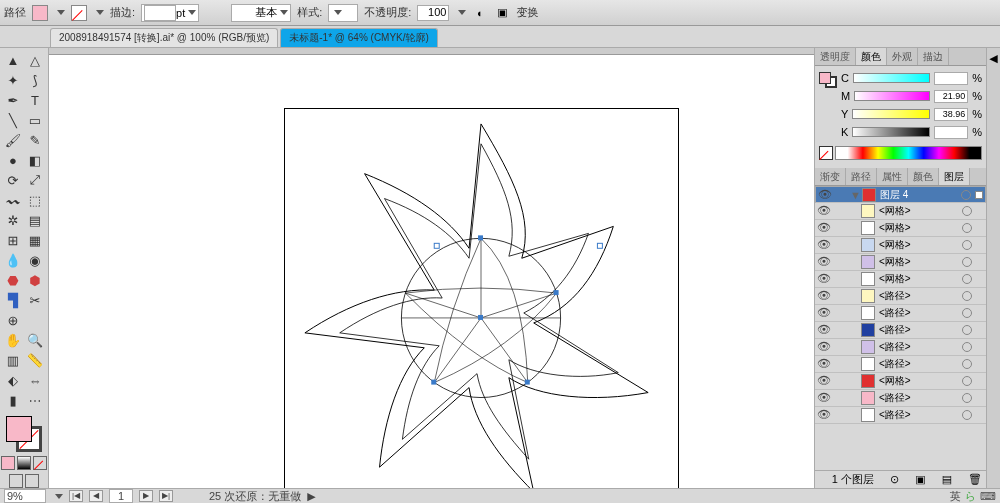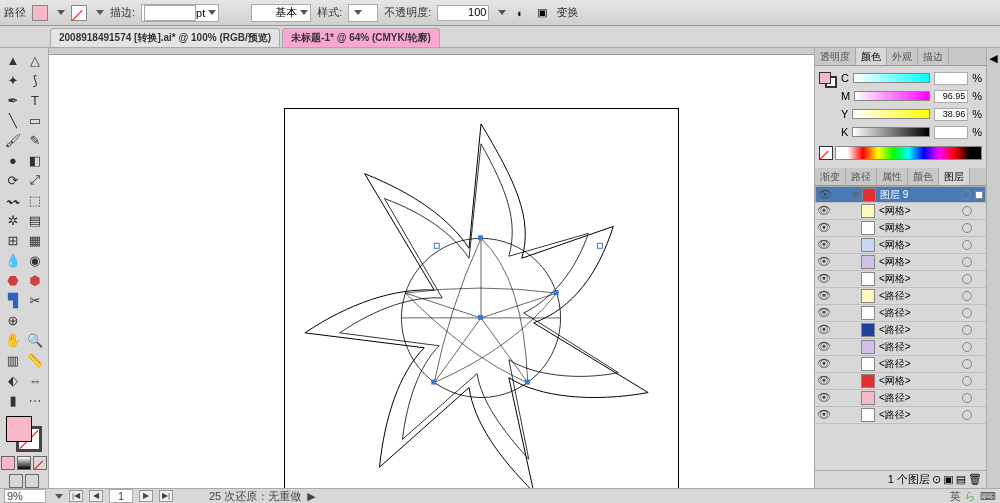--- a/index.html
+++ b/index.html
@@ -3,28 +3,28 @@
 <meta charset="utf-8">
 <style>
 *{margin:0;padding:0;box-sizing:border-box;font-family:"Microsoft YaHei",SimSun,sans-serif;font-size:11px;}
 body{background:#e0e0e0;width:1000px;height:503px;overflow:hidden;position:relative;}
 .topbar{height:26px;background:linear-gradient(#e6e6e6,#d0d0d0);border-bottom:1px solid #999;display:flex;align-items:center;padding:0 4px;gap:6px;}
 .topbar .lbl{color:#333;}
 .swatch{width:16px;height:16px;border:1px solid #888;display:inline-block;}
 .pink{background:#f8b8c8;}
 .diag{position:relative;}
 .diag::after{content:"";position:absolute;left:0;top:100%;right:0;transform-origin:0 0;transform:rotate(-45deg);border-top:1.5px solid red;}
-.num-input{width:52px;height:16px;background:#fff;border:1px solid #aaa;text-align:right;padding:0 2px;}
+.num-input{width:32px;height:16px;background:#fff;border:1px solid #aaa;text-align:right;padding:0 2px;}
 .sel{height:18px;background:#fff;border:1px solid #aaa;padding:0 2px;display:flex;align-items:center;}
 .tri{width:0;height:0;border-left:4px solid transparent;border-right:4px solid transparent;border-top:5px solid #555;display:inline-block;margin-left:3px;}
 .icon-sm{width:16px;height:16px;display:inline-flex;align-items:center;justify-content:center;border:1px solid transparent;}
 .blue-t{color:#0055cc;}
 .tabs-bar{height:22px;background:#d8d8d8;border-bottom:1px solid #aaa;display:flex;align-items:flex-end;padding-left:50px;}
-.doc-tab{background:#e4e4e4;border:1px solid #aaa;border-bottom:none;padding:2px 8px;font-size:10px;margin-right:2px;border-radius:3px 3px 0 0;color:#333;font-weight:bold;}
-.doc-tab.active{background:#f9a8d4;}
+.doc-tab{background:#e4e4e4;border:1px solid #aaa;border-bottom:none;padding:2px 8px;font-size:10px;margin-right:2px;border-radius:3px 3px 0 0;color:#333;}
+.doc-tab.active{background:#0ea5e9;}
 .main{position:absolute;top:48px;bottom:15px;left:0;right:0;display:flex;}
 .toolbox{width:49px;background:#d8d8d8;border-right:1px solid #aaa;display:flex;flex-direction:column;align-items:center;padding-top:2px;}
 .trow{display:flex;}
 .tbtn{width:22px;height:20px;display:flex;align-items:center;justify-content:center;border:1px solid transparent;color:#333;font-size:13px;}
 .fill-stroke{margin-top:6px;position:relative;width:40px;height:36px;}
 .fill-box{position:absolute;left:2px;top:0;width:26px;height:26px;background:#f8b8c8;border:1px solid #000;}
 .stroke-box{position:absolute;right:2px;bottom:0;width:26px;height:26px;background:#fff;border:3px solid #444;}
 .stroke-box::after{content:"";position:absolute;left:-3px;top:50%;right:-3px;border-top:1.5px solid red;transform:rotate(-45deg);}
 .mode-row{display:flex;gap:2px;margin-top:4px;}
 .mode-btn{width:14px;height:14px;border:1px solid #666;}
@@ -244,21 +244,21 @@
         <div style="flex:1">
           <div class="color-row">
               <span>C</span>
               <div class="slider c"></div>
               <span class="val-box"></span>
               <span>%</span>
             </div>
           <div class="color-row">
               <span>M</span>
               <div class="slider m"></div>
-              <span class="val-box">96.95</span>
+              <span class="val-box">21.90</span>
               <span>%</span>
             </div>
           <div class="color-row">
               <span>Y</span>
               <div class="slider y"></div>
               <span class="val-box">38.96</span>
               <span>%</span>
             </div>
           <div class="color-row">
               <span>K</span>
@@ -281,21 +281,21 @@
       <div class="ptab">颜色</div>
       <div class="ptab active">图层</div>
     </div>
     <div class="layers-panel">
       <div class="layer-list">
         <div class="layer-row sel">
           <span class="eye">👁</span>
             <span class="lock"></span>
           <span class="expand">▼</span>
           <span class="thumb" style="background:#e03030"></span>
-          <span class="lname">图层 9</span>
+          <span class="lname">图层 4</span>
           <span class="target" style="background:#4a7ab4"></span>
           <span style="width:8px;height:8px;background:#fff;border:1px solid #888"></span>
         </div>
         <div id="layer-items">
             <div class="layer-row">
               <span class="eye">👁</span>
               <span class="lock"></span>
               <span style="width:10px"></span>
               <span class="thumb" style="background:#fef7c0"></span>
               <span class="lname">&lt;网格&gt;</span>
@@ -405,21 +405,21 @@
               <span class="eye">👁</span>
               <span class="lock"></span>
               <span style="width:10px"></span>
               <span class="thumb" style="background:#fff"></span>
               <span class="lname">&lt;路径&gt;</span>
               <span class="target"></span>
               <span style="width:8px"></span>
             </div>
           </div>
       </div>
-      <div style="height:18px;border-top:1px solid #aaa;display:flex;align-items:center;justify-content:flex-end;padding:0 4px;gap:2px;font-size:10px;">
+      <div style="height:18px;border-top:1px solid #aaa;display:flex;align-items:center;justify-content:flex-end;padding:0 4px;gap:16px;font-size:10px;">
         <span>1 个图层</span>
         <span>⊙</span>
         <span>▣</span>
         <span>▤</span>
         <span>🗑</span>
       </div>
     </div>
   </div>
   <div class="right-collapse">
     <span>◀</span>

